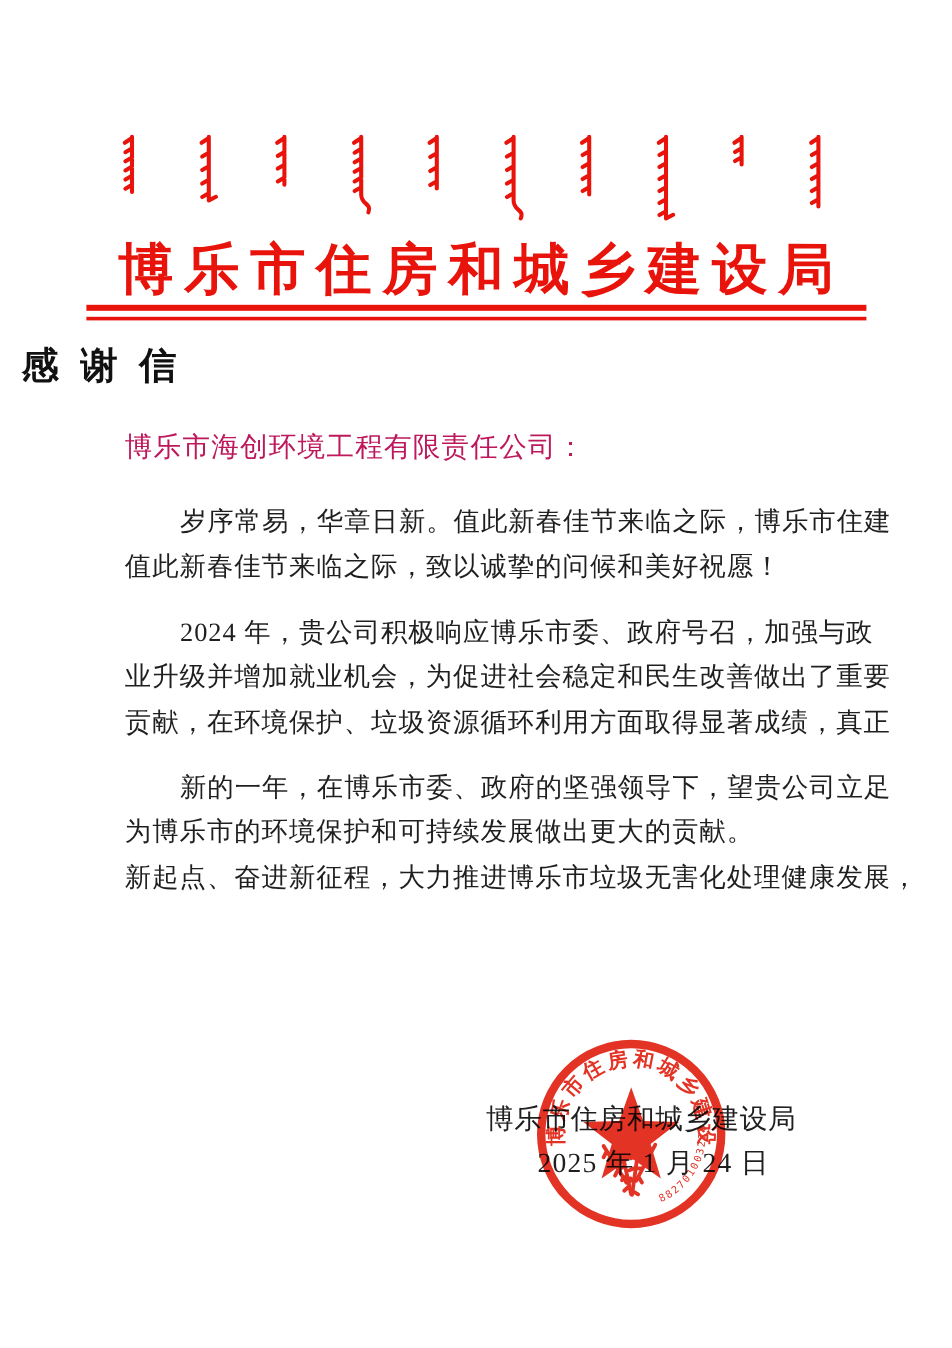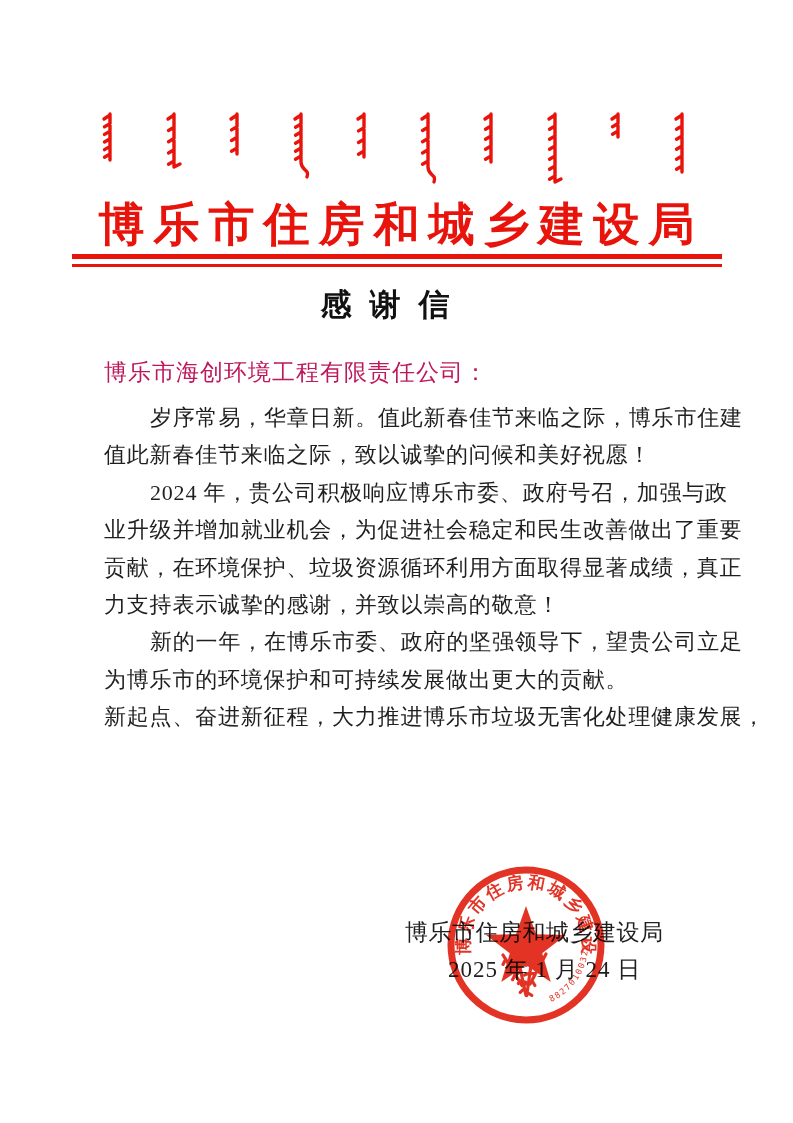--- a/index.html
+++ b/index.html
@@ -16,34 +16,34 @@
     position:absolute;top:194px;left:0;width:793px;text-align:center;
     font-size:46px;font-weight:bold;color:#e8130b;letter-spacing:9px;
     white-space:nowrap;text-indent:9px;
     font-family:"Liberation Serif","DejaVu Serif",serif;
   }
   .divider{
     position:absolute;top:254px;left:72px;width:650px;height:5px;
     border-top:5px solid #e8130b;border-bottom:3px solid #e8130b;
   }
   .letter-title{
-    position:absolute;top:284px;left:0;width:770px;text-align:center;
+    position:absolute;top:284px;left:0;width:770px;
     font-size:31px;font-weight:bold;color:#111;letter-spacing:18px;text-indent:18px;
     white-space:nowrap;
   }
   .salutation{
     position:absolute;top:357px;left:104px;font-size:23px;color:#be185d;
     white-space:nowrap;letter-spacing:1px;
   }
   .body-text{
     position:absolute;top:399px;left:104px;width:616px;
     font-size:22px;line-height:37.4px;letter-spacing:0.8px;color:#1f1f1f;
   }
   .body-text .line{white-space:nowrap;}
-  .body-text .indent{text-indent:46px;}
+  .body-text .indent{text-indent:46px;margin-top:17px;}
   .signer{
     position:absolute;top:917px;left:405px;font-size:23px;color:#1f1f1f;
     white-space:nowrap;letter-spacing:0.5px;
   }
   .sign-date{
     position:absolute;top:954px;left:448px;font-size:23px;color:#1f1f1f;
     white-space:nowrap;letter-spacing:1px;
   }
   .seal{
     position:absolute;left:441px;top:860px;width:170px;height:170px;
@@ -98,21 +98,20 @@
 <div class="letter-title">感谢信</div>
 
 <div class="salutation">博乐市海创环境工程有限责任公司：</div>
 
 <div class="body-text">
   <div class="line indent">岁序常易，华章日新。值此新春佳节来临之际，博乐市住建</div>
   <div class="line">值此新春佳节来临之际，致以诚挚的问候和美好祝愿！</div>
   <div class="line indent">2024 年，贵公司积极响应博乐市委、政府号召，加强与政</div>
   <div class="line">业升级并增加就业机会，为促进社会稳定和民生改善做出了重要</div>
   <div class="line">贡献，在环境保护、垃圾资源循环利用方面取得显著成绩，真正</div>
-  <div class="line">力支持表示诚挚的感谢，并致以崇高的敬意！</div>
   <div class="line indent">新的一年，在博乐市委、政府的坚强领导下，望贵公司立足</div>
   <div class="line">为博乐市的环境保护和可持续发展做出更大的贡献。</div>
   <div class="line">新起点、奋进新征程，大力推进博乐市垃圾无害化处理健康发展，</div>
 </div>
 
 <div class="signer">博乐市住房和城乡建设局</div>
 <div class="sign-date">2025 年 1 月 24 日</div>
 
 <svg class="seal" viewBox="0 0 170 170">
   <circle cx="85" cy="85" r="75" fill="none" stroke="#e02314" stroke-width="7"></circle>

